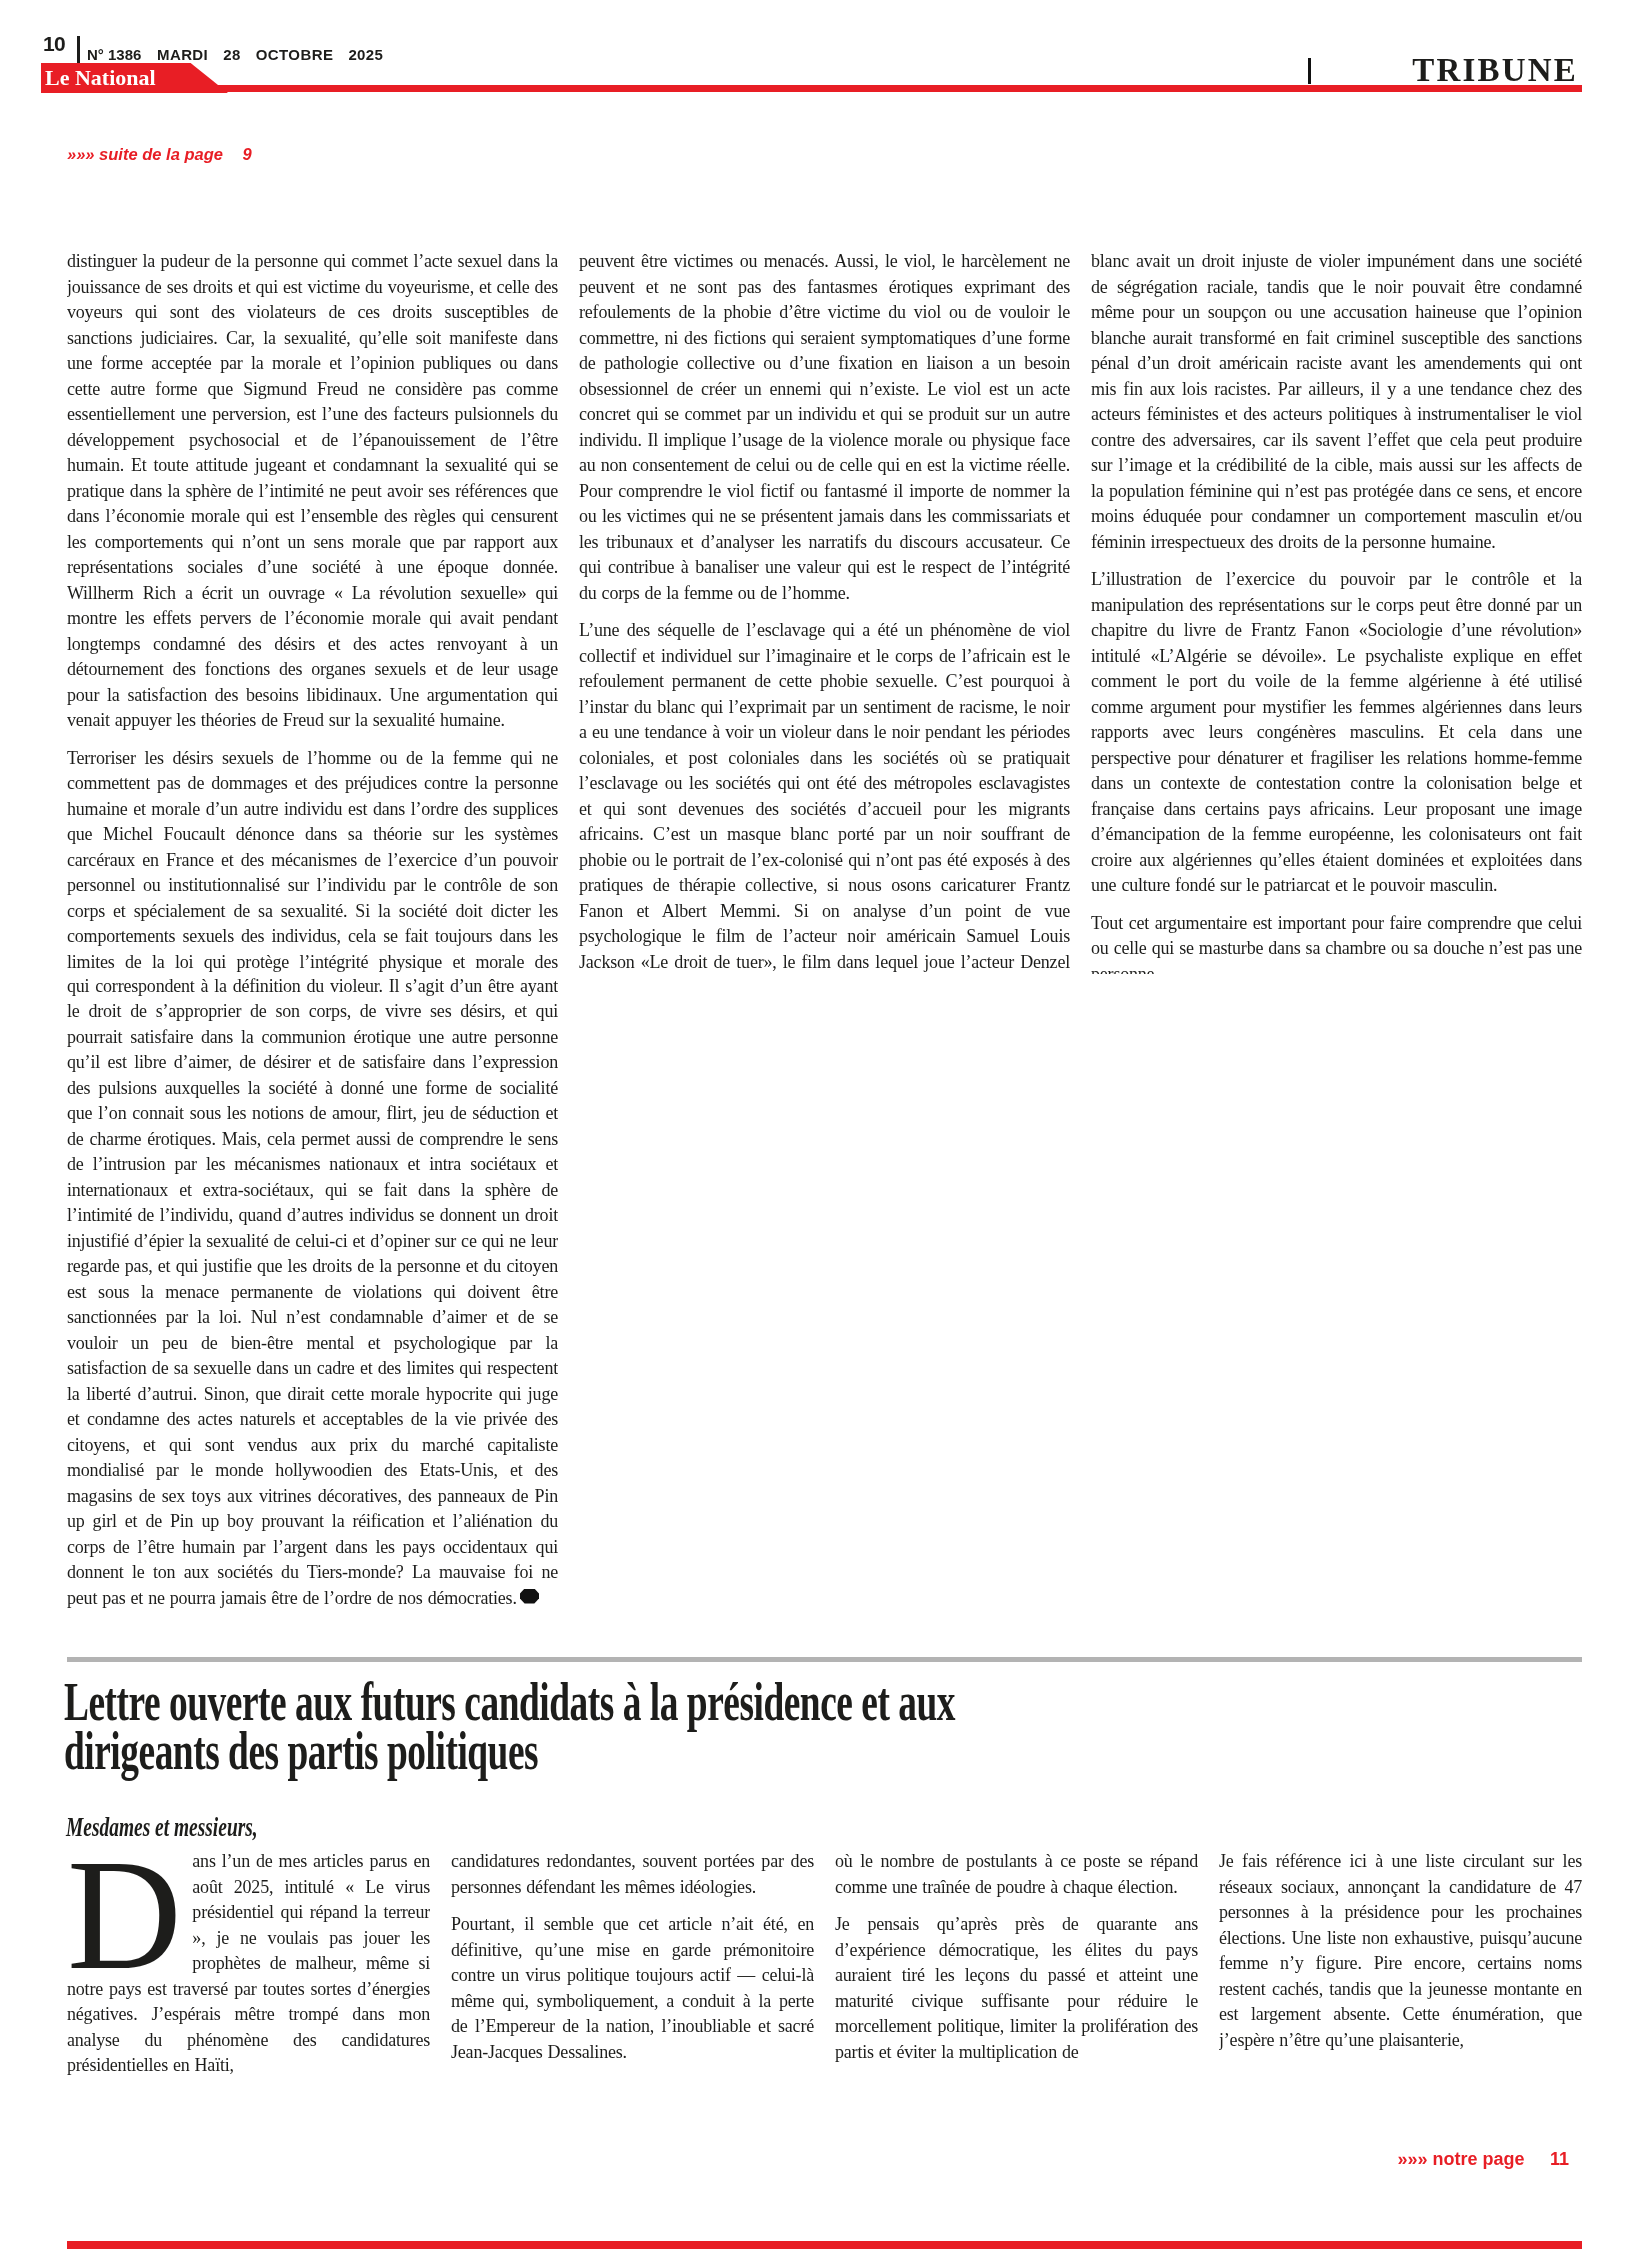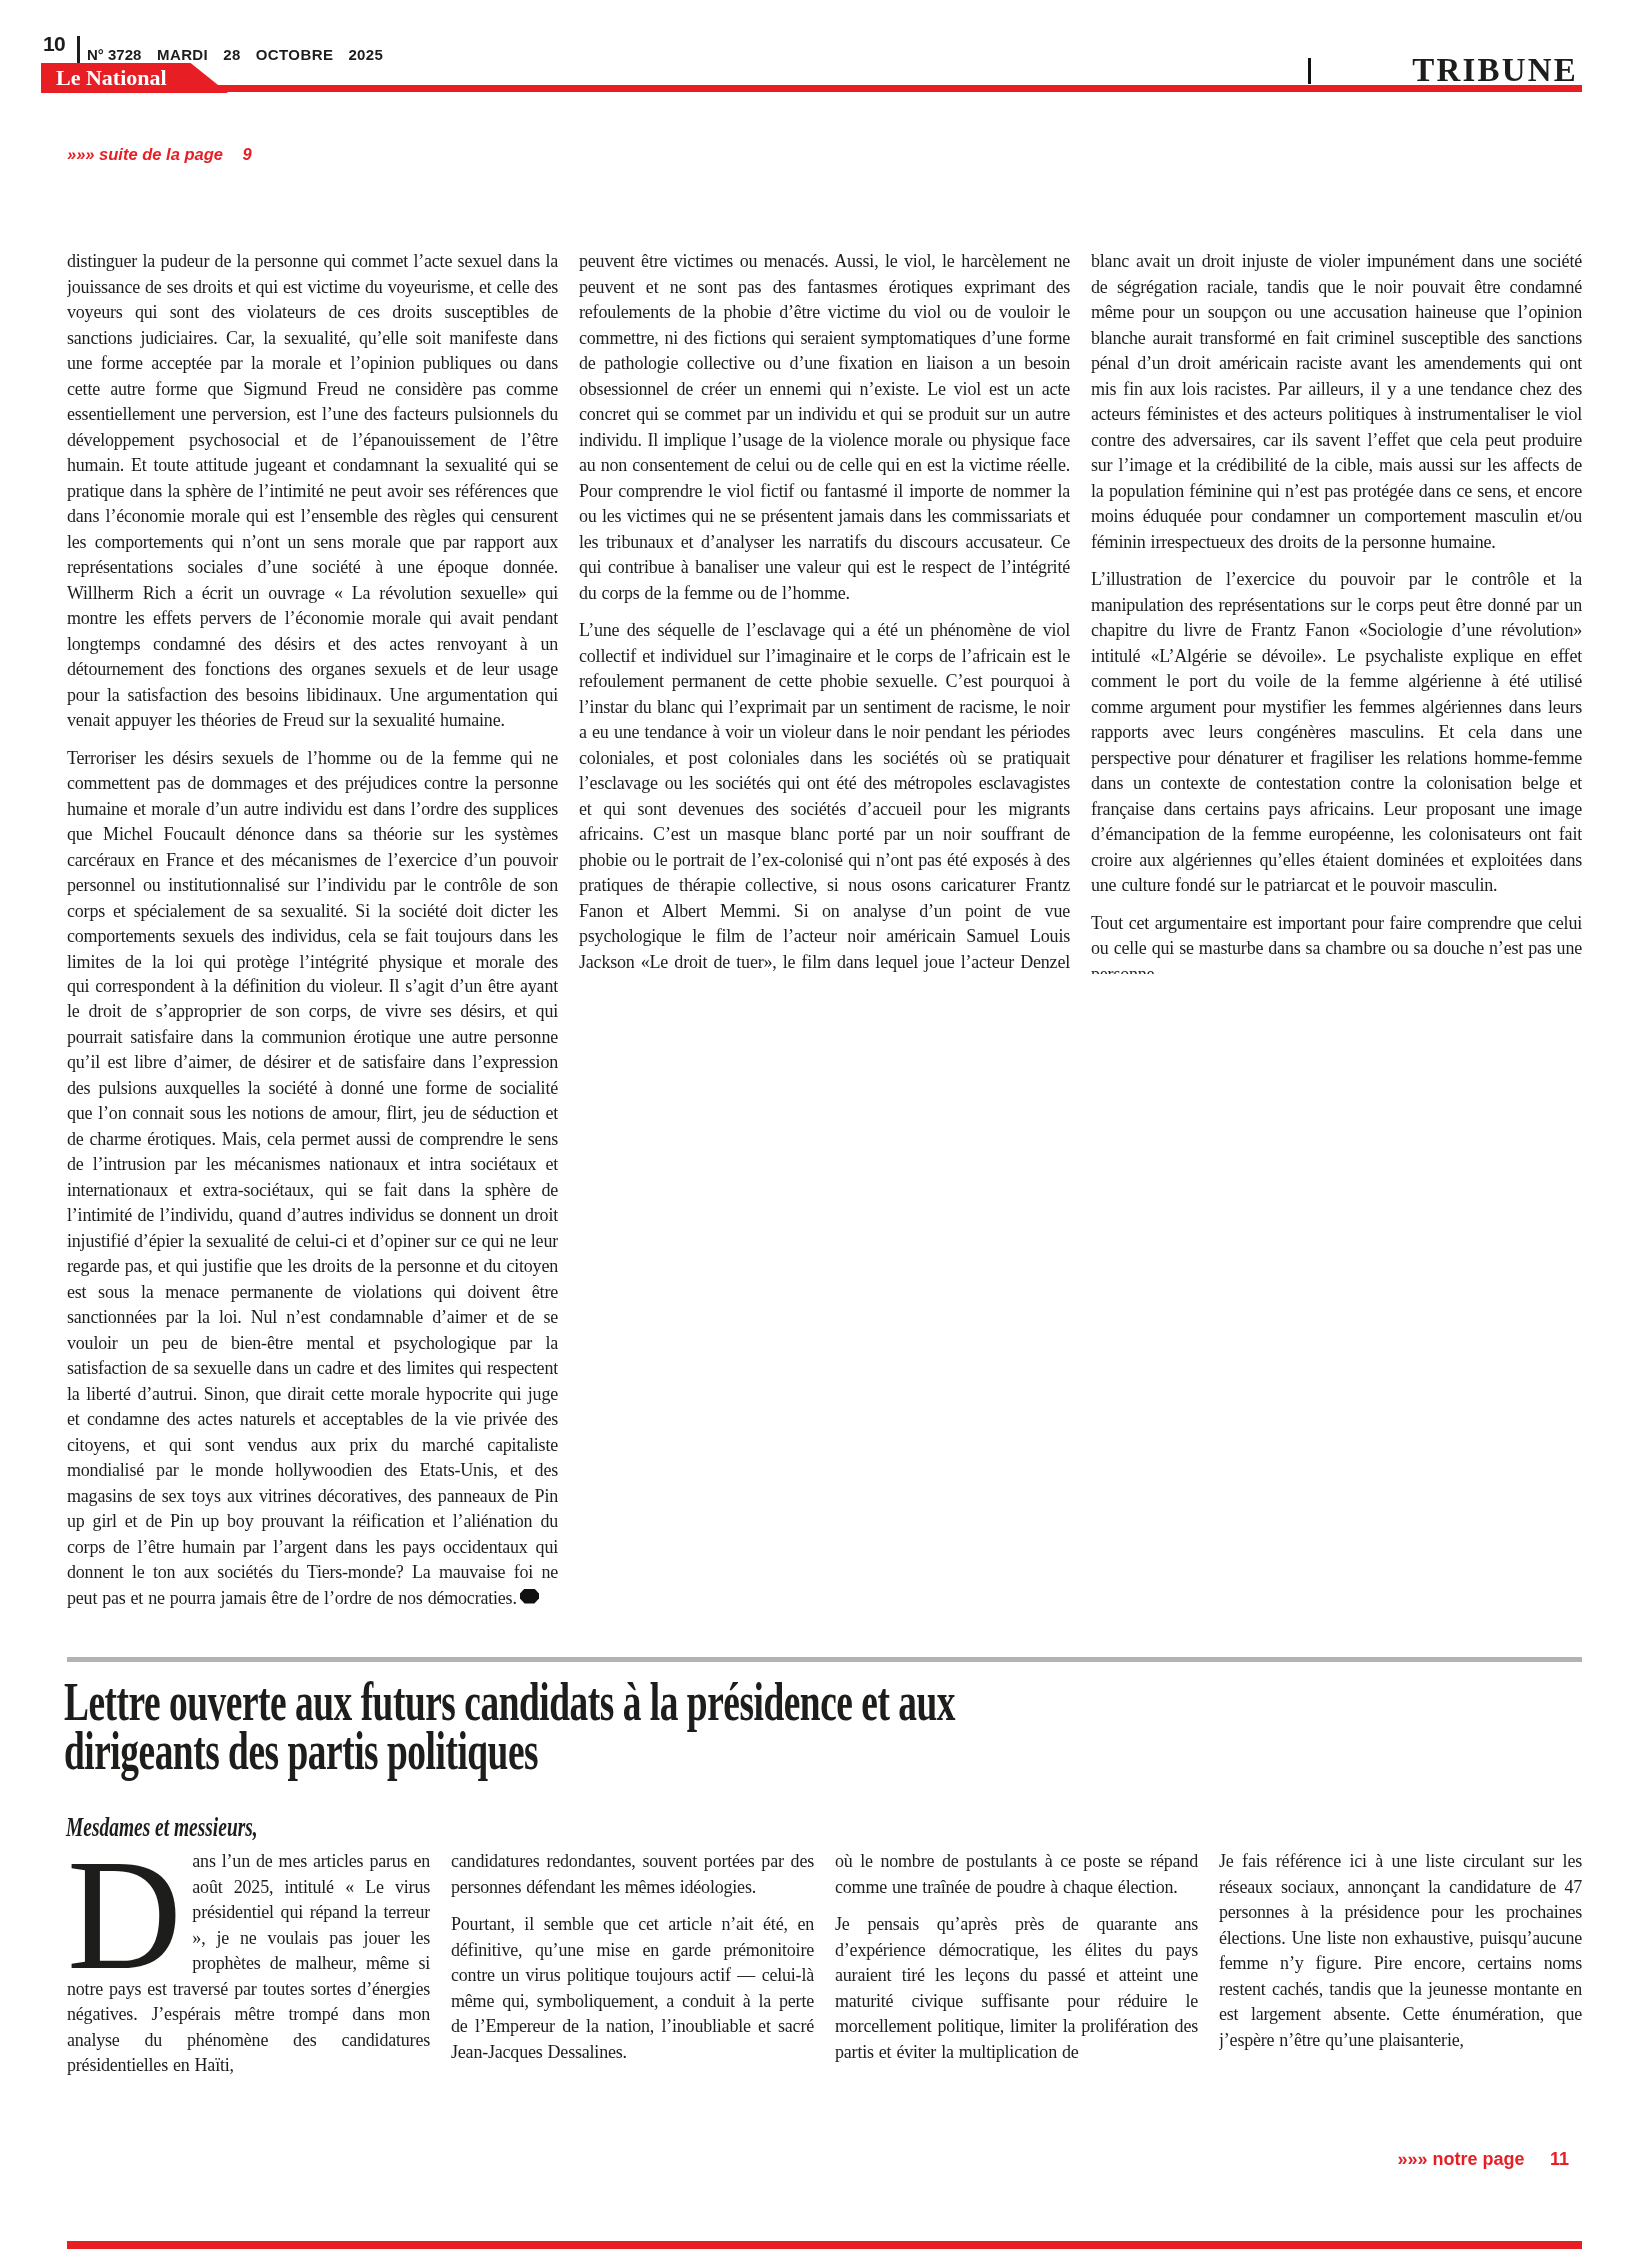--- a/index.html
+++ b/index.html
@@ -23,21 +23,21 @@
     font-family:"Liberation Sans", sans-serif;font-weight:bold;font-size:15px;letter-spacing:0px;
   }
   .date{
     position:absolute;left:157px;top:46px;
     font-family:"Liberation Sans", sans-serif;font-weight:bold;font-size:15px;word-spacing:10.5px;letter-spacing:0.4px;
   }
   .red-rule{position:absolute;left:41px;top:85px;width:1541px;height:6.7px;background:var(--accent);}
   .masthead{
     position:absolute;left:41px;top:63px;width:187px;height:30px;background:var(--accent);
     clip-path:polygon(0 0,80% 0,100% 100%,0 100%);
-    color:#ffffff;font-weight:bold;font-size:22px;line-height:30px;padding-left:15px;box-sizing:border-box;
+    color:#ffffff;font-weight:bold;font-size:22px;line-height:30px;padding-left:4px;box-sizing:border-box;
   }
   .tribune-bar{position:absolute;left:1308px;top:58px;width:3px;height:25.5px;background:#111;}
   .section-title{
     position:absolute;right:72px;top:52px;
     font-family:"Liberation Serif", serif;font-weight:bold;font-size:33px;letter-spacing:2.2px;
   }
   .cont-from{
     position:absolute;left:67px;top:145px;color:var(--accent);
     font-family:"Liberation Sans", sans-serif;font-weight:600;font-size:16.5px;font-style:italic;
   }
@@ -84,21 +84,21 @@
     font-family:"Liberation Sans", sans-serif;font-weight:600;font-size:18px;
   }
   .cont-to .pg{margin-left:25.5px;}
   .bottom-bar{position:absolute;left:67px;top:2241px;width:1515px;height:9px;background:var(--accent);}
 </style>
 </head>
 <body>
 
 <div class="page-num">10</div>
 <div class="page-num-bar"></div>
-<div class="issue">N° 3728</div>
+<div class="issue">N° 1386</div>
 <div class="date">MARDI 28 OCTOBRE 2025</div>
 
 <div class="red-rule"></div>
 <div class="masthead">Le National</div>
 
 <div class="tribune-bar"></div>
 <div class="section-title">TRIBUNE</div>
 
 <div class="cont-from">
   <span>»»» suite de la page</span><span class="pg">9</span>

